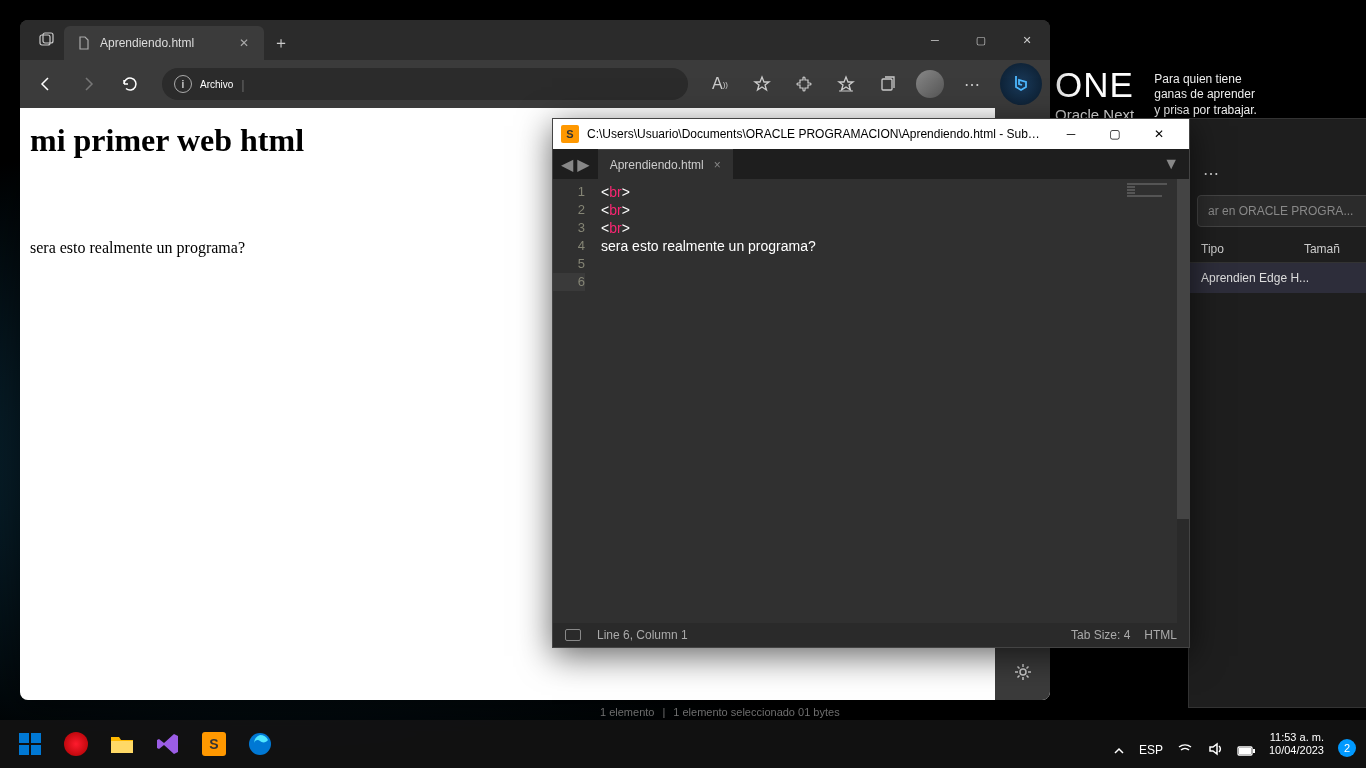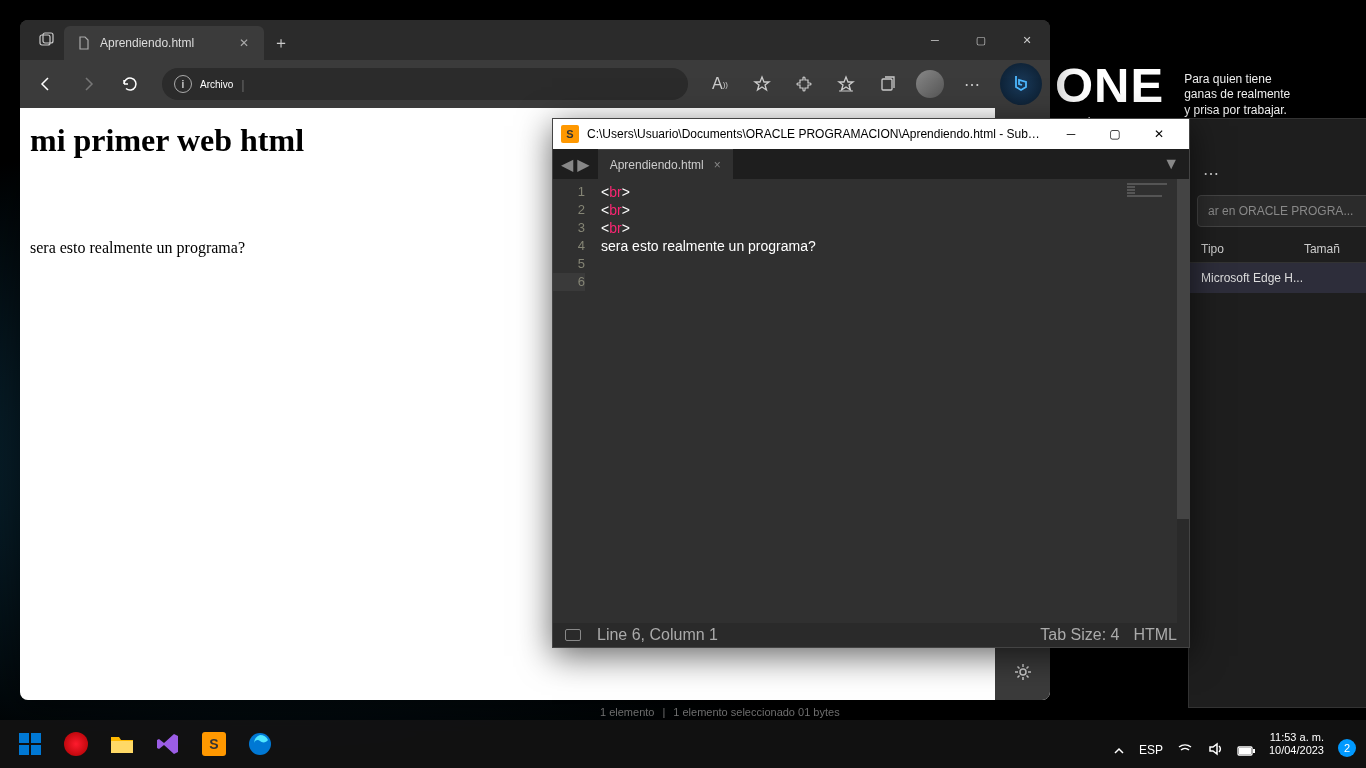--- a/index.html
+++ b/index.html
@@ -3,21 +3,21 @@
 <meta charset="utf-8">
 <style>
 * { margin: 0; padding: 0; box-sizing: border-box; font-family: "Segoe UI", sans-serif; }
 body { width: 1366px; height: 768px; background: #000; position: relative; overflow: hidden; }
 
 
 .desktop-bg { position: absolute; inset: 0; background: radial-gradient(ellipse at 20% 60%, #0a2a3a 0%, #000 50%); z-index: 0; }
 
 
 .one-banner { position: absolute; top: 60px; left: 1055px; right: 0; height: 70px; z-index: 1; color: #fff; display: flex; align-items: center; gap: 10px; }
-.one-logo { font-size: 49px; font-weight: 700; letter-spacing: 1px; }
+.one-logo { font-size: 35px; font-weight: 400; letter-spacing: 1px; }
 .one-sub { font-size: 15px; line-height: 1.3; color: #ddd; }
 .one-tagline { font-size: 12px; line-height: 1.3; color: #eee; margin-left: 10px; }
 
 
 .browser-window { position: absolute; top: 20px; left: 20px; width: 1030px; height: 680px; background: #3b3b3b; border-radius: 8px; z-index: 2; display: flex; flex-direction: column; overflow: hidden; box-shadow: 0 8px 32px rgba(0,0,0,0.5); }
 .browser-titlebar { height: 40px; background: #2b2b2b; display: flex; align-items: stretch; }
 .tab-strip { display: flex; align-items: stretch; padding-left: 8px; }
 .tab-spacer-btn { width: 36px; display: flex; align-items: center; justify-content: center; color: #ccc; }
 .tab { display: flex; align-items: center; background: #3b3b3b; border-radius: 6px 6px 0 0; padding: 0 12px; margin-top: 6px; height: 34px; gap: 8px; color: #ddd; font-size: 12px; min-width: 200px; }
 .tab-icon { width: 16px; height: 16px; display: flex; align-items: center; justify-content: center; color: #aaa; }
@@ -62,21 +62,21 @@
 .code-area { flex: 1; padding: 4px 0 0 6px; line-height: 18px; position: relative; }
 .code-line { white-space: pre; color: #fff; }
 .code-line.current { background: #3a3a3a; }
 .tag-bracket { color: #fff; }
 .tag-name { color: #f92672; }
 .text-content { color: #fff; }
 .minimap { position: absolute; right: 12px; top: 4px; width: 50px; height: 40px; opacity: 0.3; }
 .minimap-line { height: 2px; background: #aaa; margin-bottom: 1px; }
 .sublime-scrollbar { position: absolute; right: 0; top: 0; bottom: 0; width: 12px; background: #2a2a2a; }
 .sublime-scroll-thumb { width: 100%; height: 340px; background: #444; }
-.sublime-statusbar { height: 24px; background: #2a2a2a; display: flex; align-items: center; padding: 0 12px; color: #aaa; font-size: 16px; gap: 16px; }
+.sublime-statusbar { height: 24px; background: #2a2a2a; display: flex; align-items: center; padding: 0 12px; color: #aaa; font-size: 12px; gap: 16px; }
 .status-icon { width: 16px; height: 12px; border: 1px solid #888; border-radius: 2px; }
 .status-right { margin-left: auto; display: flex; gap: 14px; }
 
 
 .explorer-window { position: absolute; top: 118px; left: 1188px; width: 340px; height: 590px; background: #1e1e1e; z-index: 1; border: 1px solid #333; display: flex; flex-direction: column; }
 .explorer-titlebar { height: 32px; background: #1e1e1e; display: flex; align-items: center; justify-content: flex-end; }
 .explorer-toolbar { height: 44px; display: flex; align-items: center; padding: 0 14px; color: #ccc; }
 .explorer-search { height: 32px; margin: 0 8px 8px 8px; background: #2b2b2b; border: 1px solid #444; border-radius: 4px; display: flex; align-items: center; padding: 0 10px; color: #888; font-size: 12px; }
 .explorer-headers { height: 28px; display: flex; align-items: center; padding: 0 12px; color: #ccc; font-size: 12px; gap: 80px; border-bottom: 1px solid #333; }
 .explorer-row { height: 30px; display: flex; align-items: center; padding: 0 12px; color: #ddd; font-size: 12px; background: #2d2d3a; }
@@ -99,21 +99,21 @@
 
 <div class="desktop-bg"></div>
 
 <div class="one-banner">
   <div>
     <div class="one-logo">ONE</div>
     <div class="one-sub">Oracle Next</div>
   </div>
   <div class="one-tagline">
     <div>Para quien tiene</div>
-    <div>ganas de realmente</div>
+    <div>ganas de aprender</div>
     <div>y prisa por trabajar.</div>
   </div>
 </div>
 
 <div class="explorer-window">
   <div class="explorer-titlebar">
     
     
     
   </div>
@@ -121,21 +121,21 @@
     <span>⋯</span>
   </div>
   <div class="explorer-search">
     <span>ar en ORACLE PROGRA...</span>
   </div>
   <div class="explorer-headers">
     <span>Tipo</span>
     <span>Tamañ</span>
   </div>
   <div class="explorer-row">
-    <span>Microsoft Edge H...</span>
+    <span>Aprendien Edge H...</span>
   </div>
 
 </div>
 
 <div class="browser-window">
   <div class="browser-titlebar">
     <div class="tab-strip">
       <div class="tab-spacer-btn">
         <svg width="16" height="16" viewBox="0 0 16 16">
             <rect x="2" y="3" width="10" height="10" fill="none" stroke="#ccc" stroke-width="1.2" rx="2"></rect>

